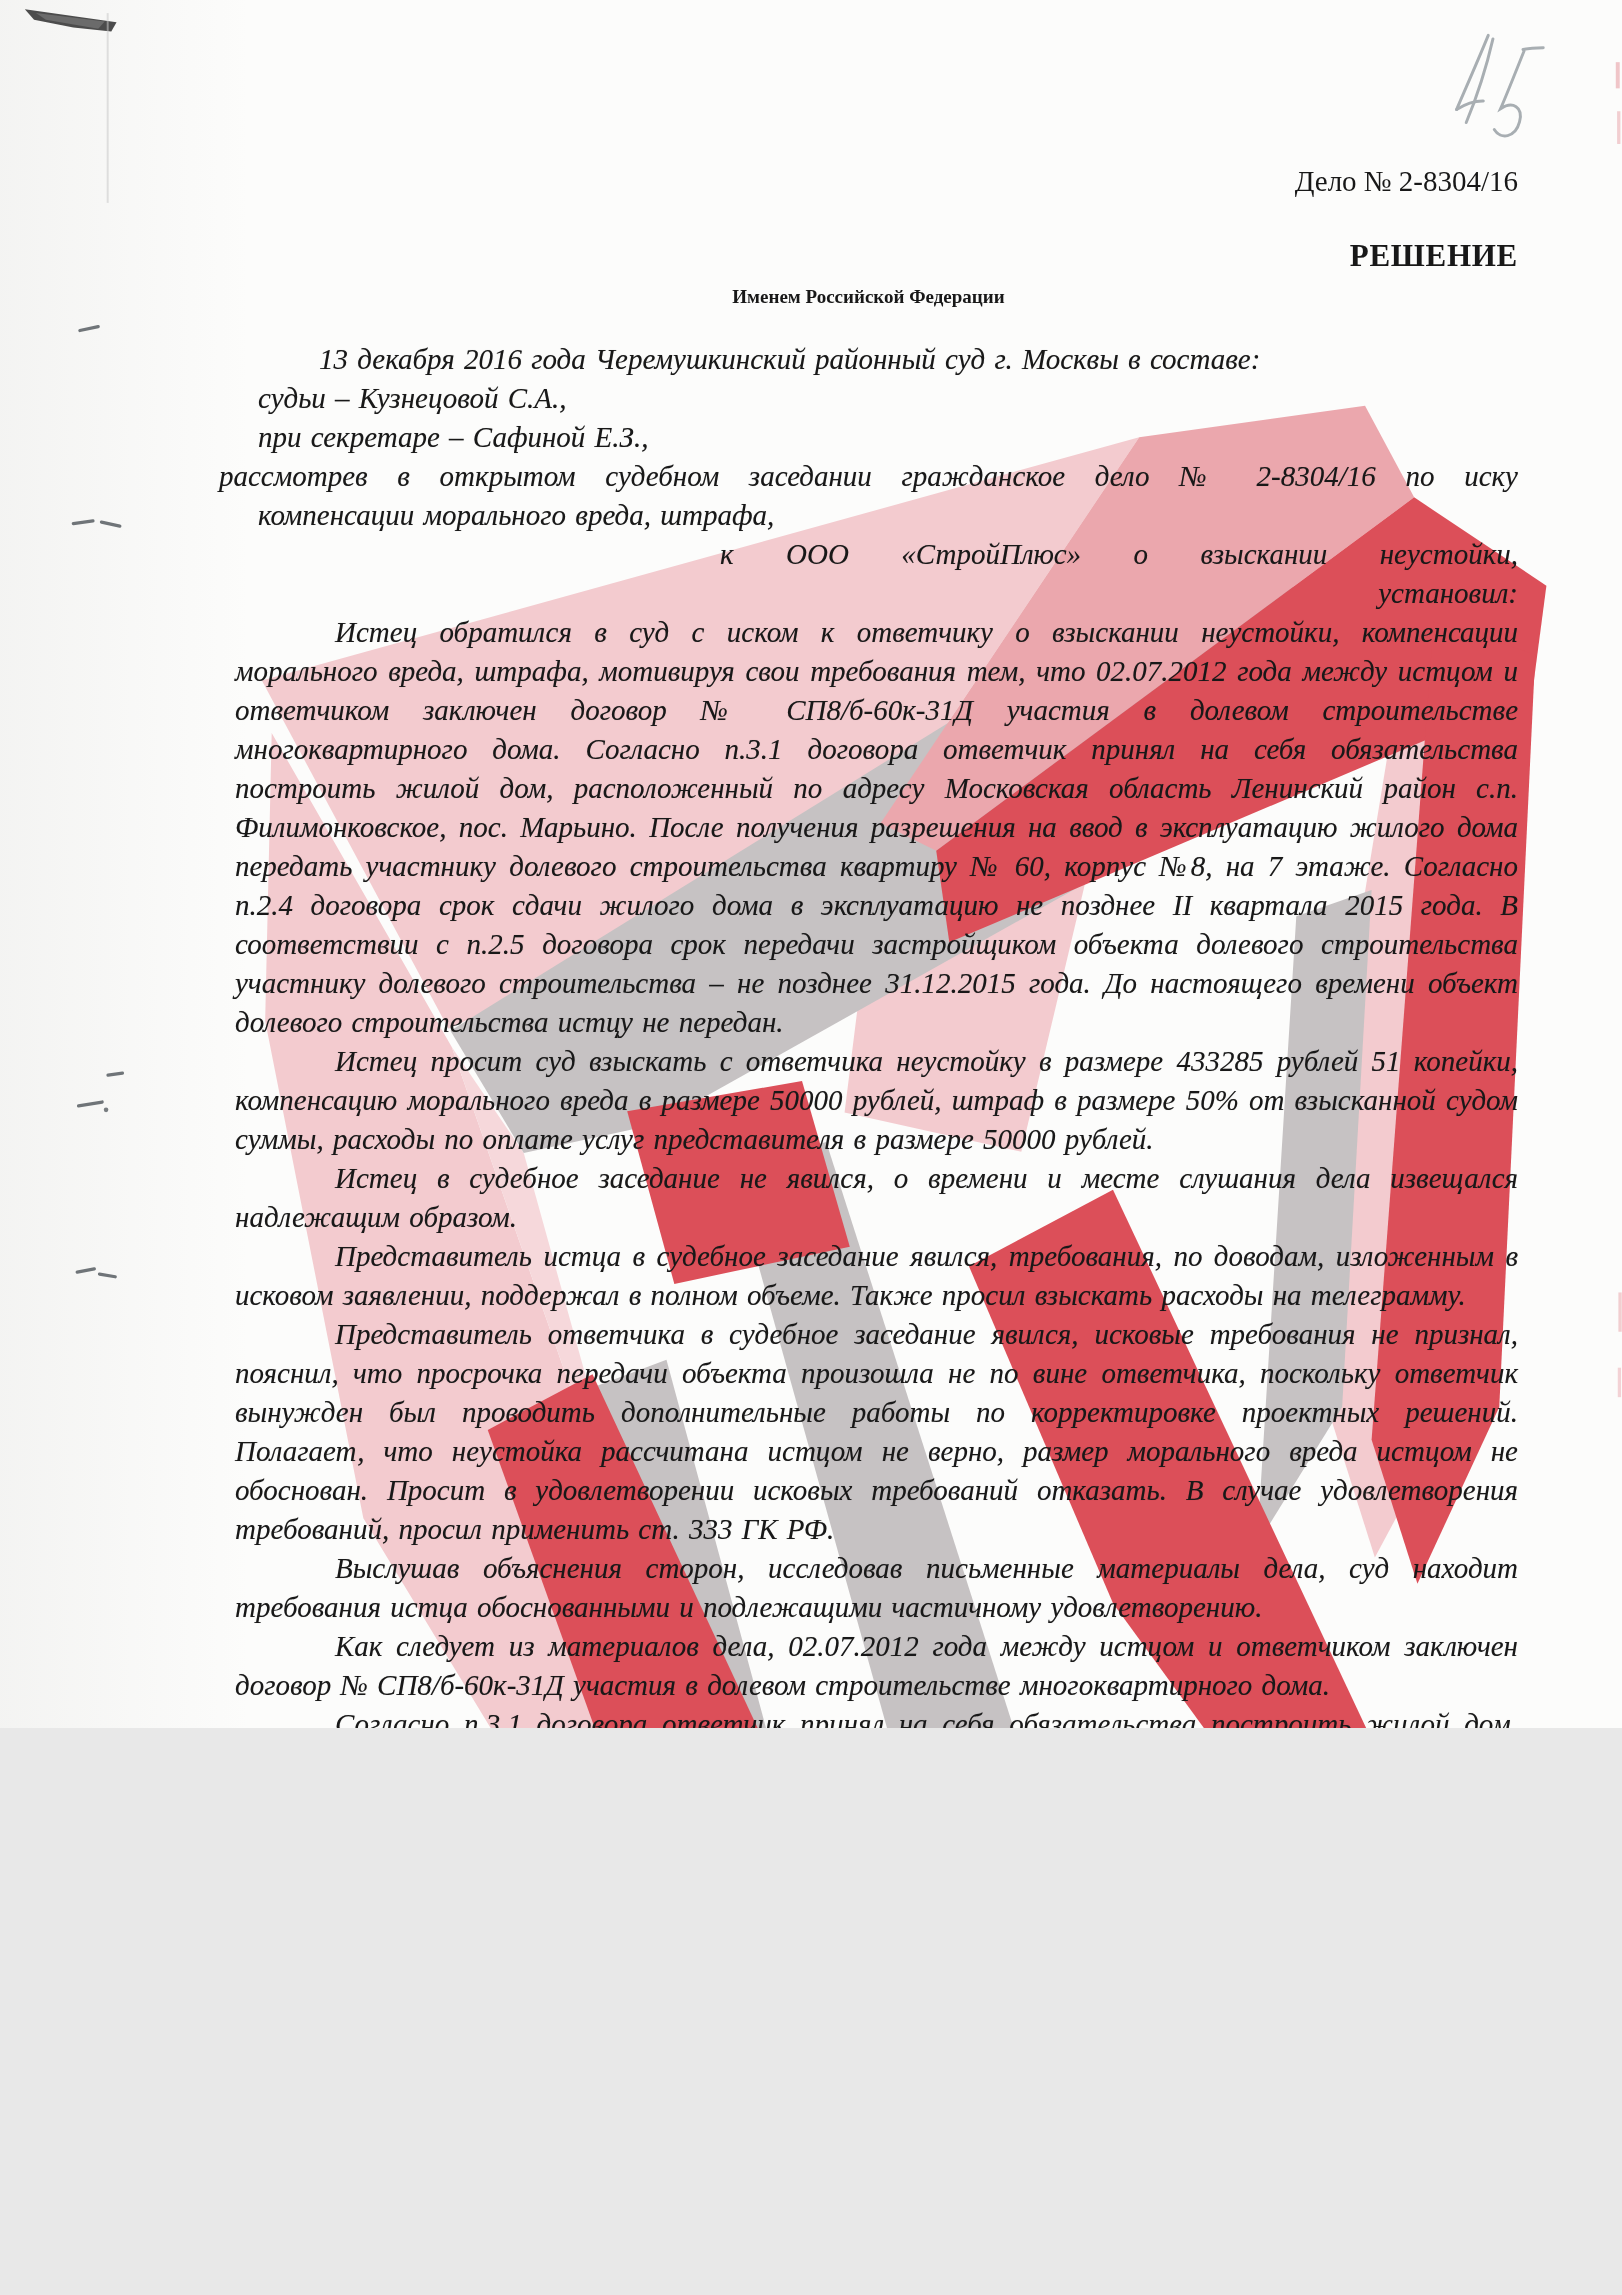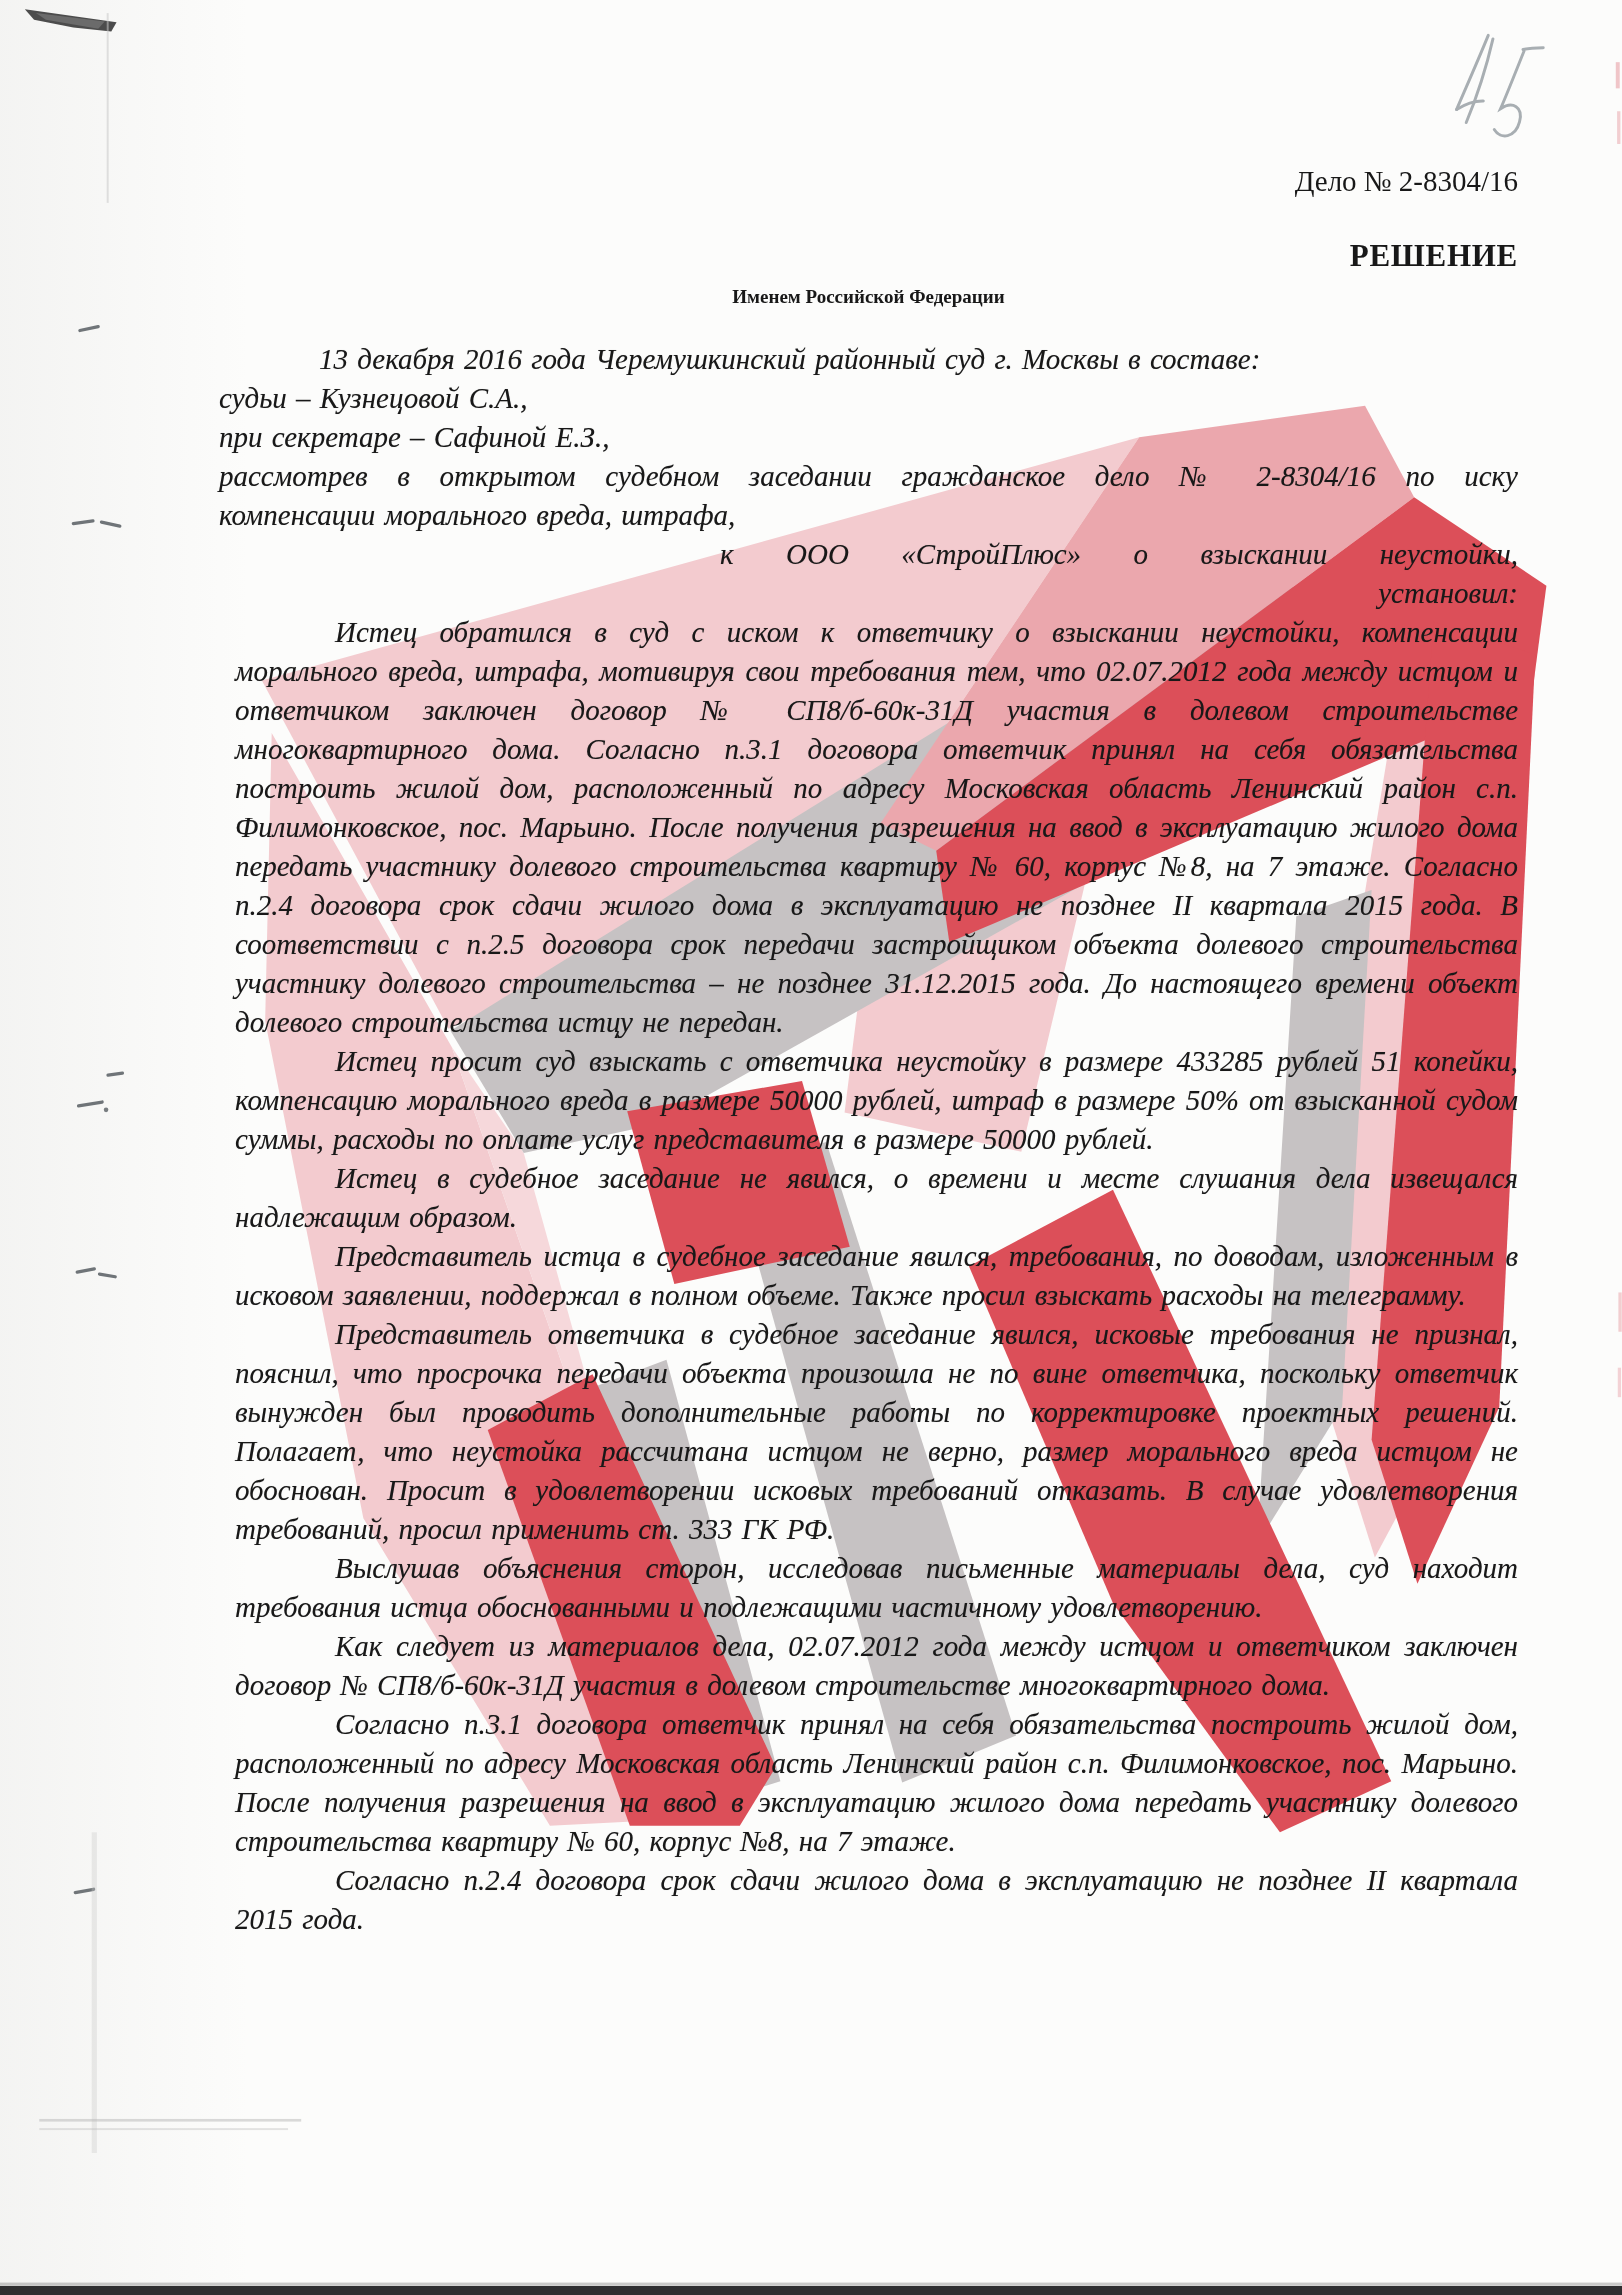--- a/index.html
+++ b/index.html
@@ -1,18 +1,18 @@
 <!DOCTYPE html>
 <html style="font-size:10.5px"><head>
 <meta charset="utf-8">
 <style>
   html,body{margin:0;padding:0;background:#e8e8e8;}
   .sheet{
     position:relative;
-    width:1623px;height:2295px;
+    width:1623px;height:1728px;
     background:#fcfcfb;
     overflow:hidden;
     font-family:"Liberation Serif","DejaVu Serif",serif;
     color:#181818;
   }
   
   .sheet::before{
     content:"";position:absolute;left:0;top:0;width:249px;height:100%;
     background:linear-gradient(90deg,rgba(205,205,202,.18),rgba(255,255,255,0));
     z-index:0;
@@ -32,21 +32,21 @@
     font-size:31px;line-height:41px;letter-spacing:0.7px;
   }
   .doc-subtitle{
     text-align:center;font-weight:bold;font-size:19px;line-height:42px;
   }
   .body-blocks{margin-top:22px;font-style:italic;}
   .blk{
     font-size:29px;line-height:39px;word-spacing:2px;
     text-shadow:0 0 0.7px rgba(20,20,20,.35);
   }
-  .blk.plain{text-align:left;}
+  .blk.plain{text-align:left;margin-left:39px;}
   .blk.indent{text-indent:100px;text-align:left;}
   .blk.para{text-indent:100px;text-align:justify;margin-left:16px;}
   .blk.center{text-align:right;}
   .blk.spread{text-align:justify;text-align-last:justify;}
   .blk.shift{margin-left:501px;text-align:justify;text-align-last:justify;}
 </style>
 </head>
 <body>
 
 <div class="sheet">

